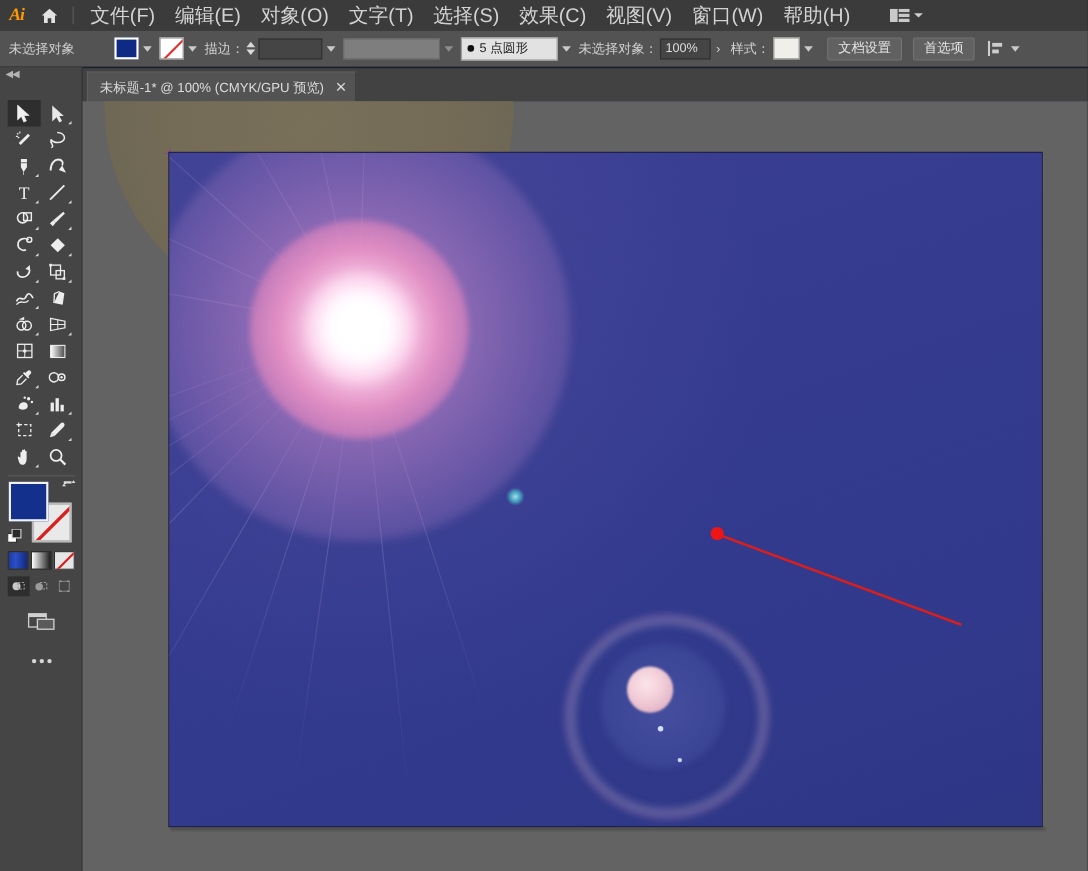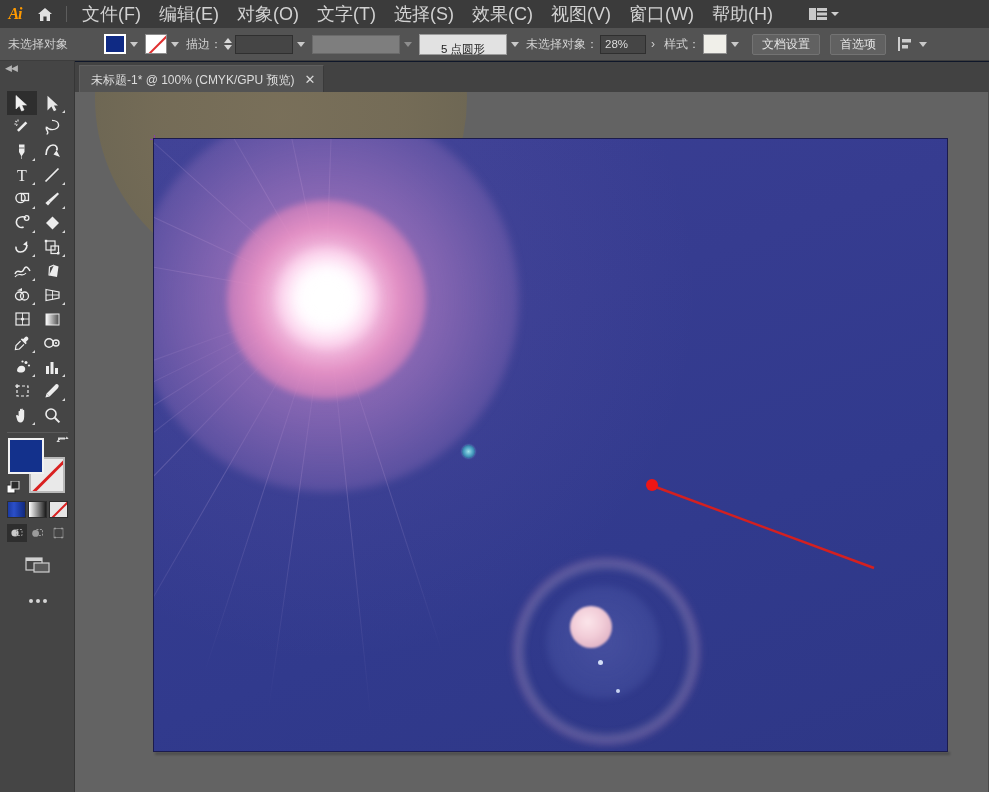--- a/index.html
+++ b/index.html
@@ -72,30 +72,30 @@
   .stepper i.dn{border-top:5px solid #d8d8d8;}
   .field-dark{
     height:19px;background:#454545;border:1px solid #2f2f2f;box-sizing:border-box;
     color:#dcdcdc;font-size:11.5px;line-height:17px;padding:0 4px;
   }
   .field-disabled{
     height:19px;background:#7e7e7e;border:1px solid #6a6a6a;box-sizing:border-box;
   }
   .field-light{
     height:21px;background:#e2e2e2;border:1px solid #9a9a9a;box-sizing:border-box;
-    color:#1c1c1c;font-size:11.5px;line-height:19px;padding:0 5px;display:flex;align-items:center;gap:5px;flex-direction:column;
+    color:#1c1c1c;font-size:11.5px;line-height:19px;padding:0 5px;display:flex;align-items:center;gap:5px;
   }
   .dot-black{width:6px;height:6px;border-radius:50%;background:#111;display:block;}
   .op-arrow{color:#cfcfcf;font-size:12px;padding:0 5px;cursor:pointer;}
   .style-swatch{
     width:24px;height:20px;background:#f0efe9;border:1px solid #8e8e8e;box-sizing:border-box;cursor:pointer;
   }
   .btn-opt{
     height:21px;padding:0 9px;background:#616161;border:1px solid #737373;box-sizing:border-box;
-    color:#e4e4e4;font-size:12px;line-height:19px;border-radius:2px;cursor:pointer;white-space:nowrap;
+    color:#e4e4e4;font-size:12px;line-height:19px;border-radius:2px;cursor:pointer;white-space:nowrap;font-family:Liberation Mono, monospace;
   }
   .align-icon{width:16px;height:14px;display:block;}
 
   
   .tabbar{
     position:absolute;left:75px;top:62px;width:914px;height:30px;background:#424242;
   }
   .doctab{
     position:absolute;left:4px;top:3px;height:29px;background:#535353;
     display:flex;align-items:center;padding:0 8px 0 11px;gap:10px;
@@ -344,21 +344,21 @@
     <div class="field-disabled" style="width:88px;"></div>
     <div class="mini-chev" style="border-top-color:#8d8d8d;"></div>
 
     <div class="field-light" style="width:88px;">
       <span class="dot-black"></span>
       <span>5 点圆形</span>
     </div>
     <div class="mini-chev"></div>
 
     <div class="opt-label">未选择对象：</div>
-    <div class="field-dark" style="width:46px;margin-left:2px;">28%</div>
+    <div class="field-dark" style="width:46px;margin-left:2px;">100%</div>
     <div class="op-arrow">›</div>
 
     <div class="opt-label" style="margin-left:4px;font-family:Liberation Serif, serif;">样式：</div>
     <div class="style-swatch" style="margin-left:3px;"></div>
     <div class="mini-chev"></div>
 
     <div class="btn-opt" style="margin-left:6px;">文档设置</div>
     <div class="btn-opt" style="margin-left:10px;">首选项</div>
 
     <div style="display:flex;align-items:center;margin-left:12px;">

